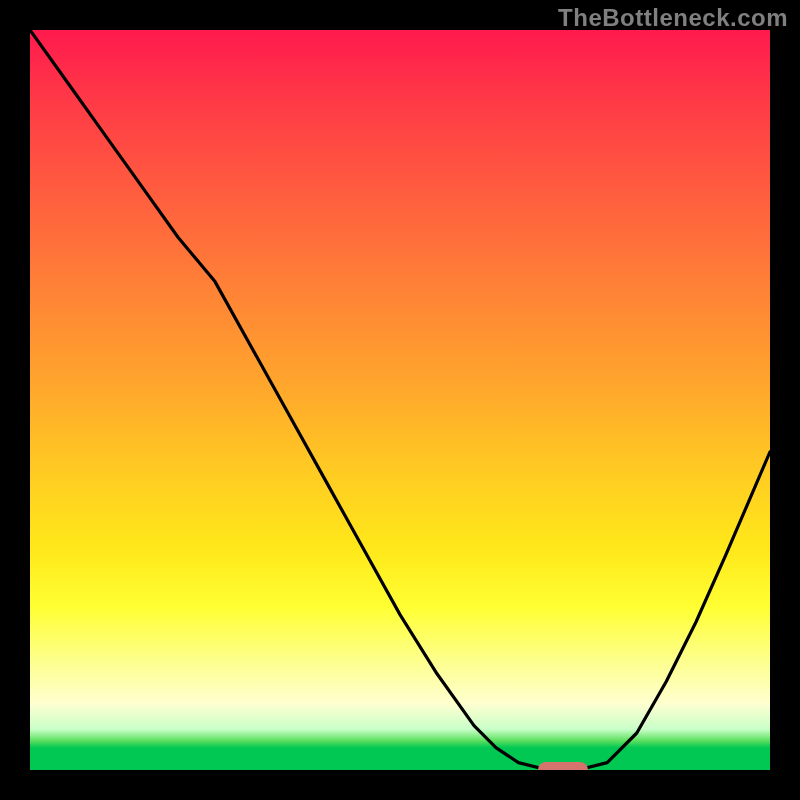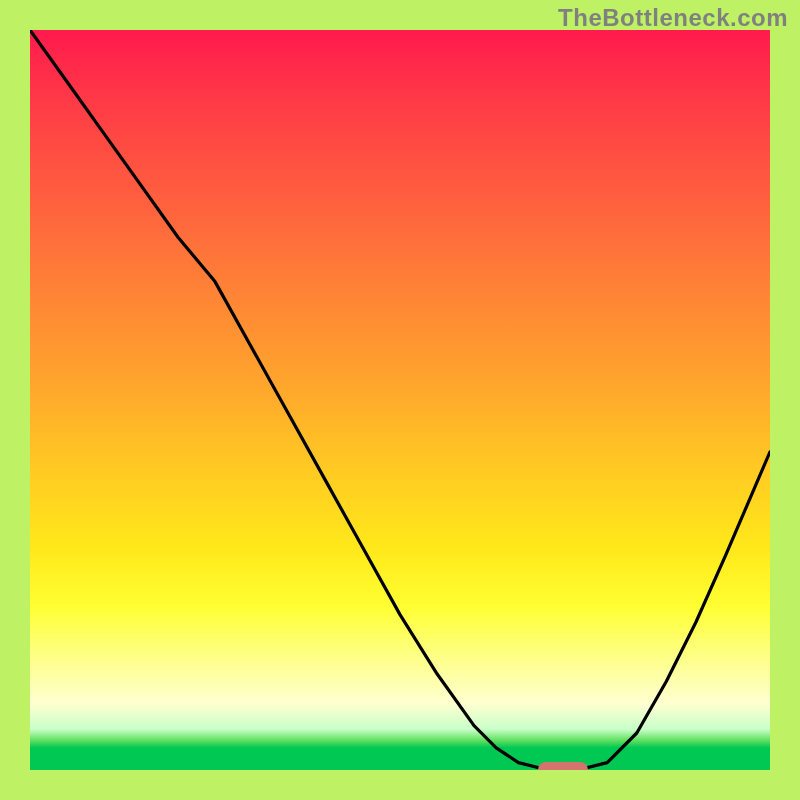--- a/index.html
+++ b/index.html
@@ -8,21 +8,21 @@
     width: 800px;
     height: 800px;
     background: #ffffff;
     font-family: Arial, Helvetica, sans-serif;
     overflow: hidden;
   }
   .chart-container {
     position: relative;
     width: 800px;
     height: 800px;
-    background: #bef264;
+    background: #000000;
   }
   .watermark {
     position: absolute;
     top: 4px;
     right: 12px;
     font-size: 24px;
     font-weight: 600;
     color: #808080;
     letter-spacing: 0.5px;
     z-index: 5;

